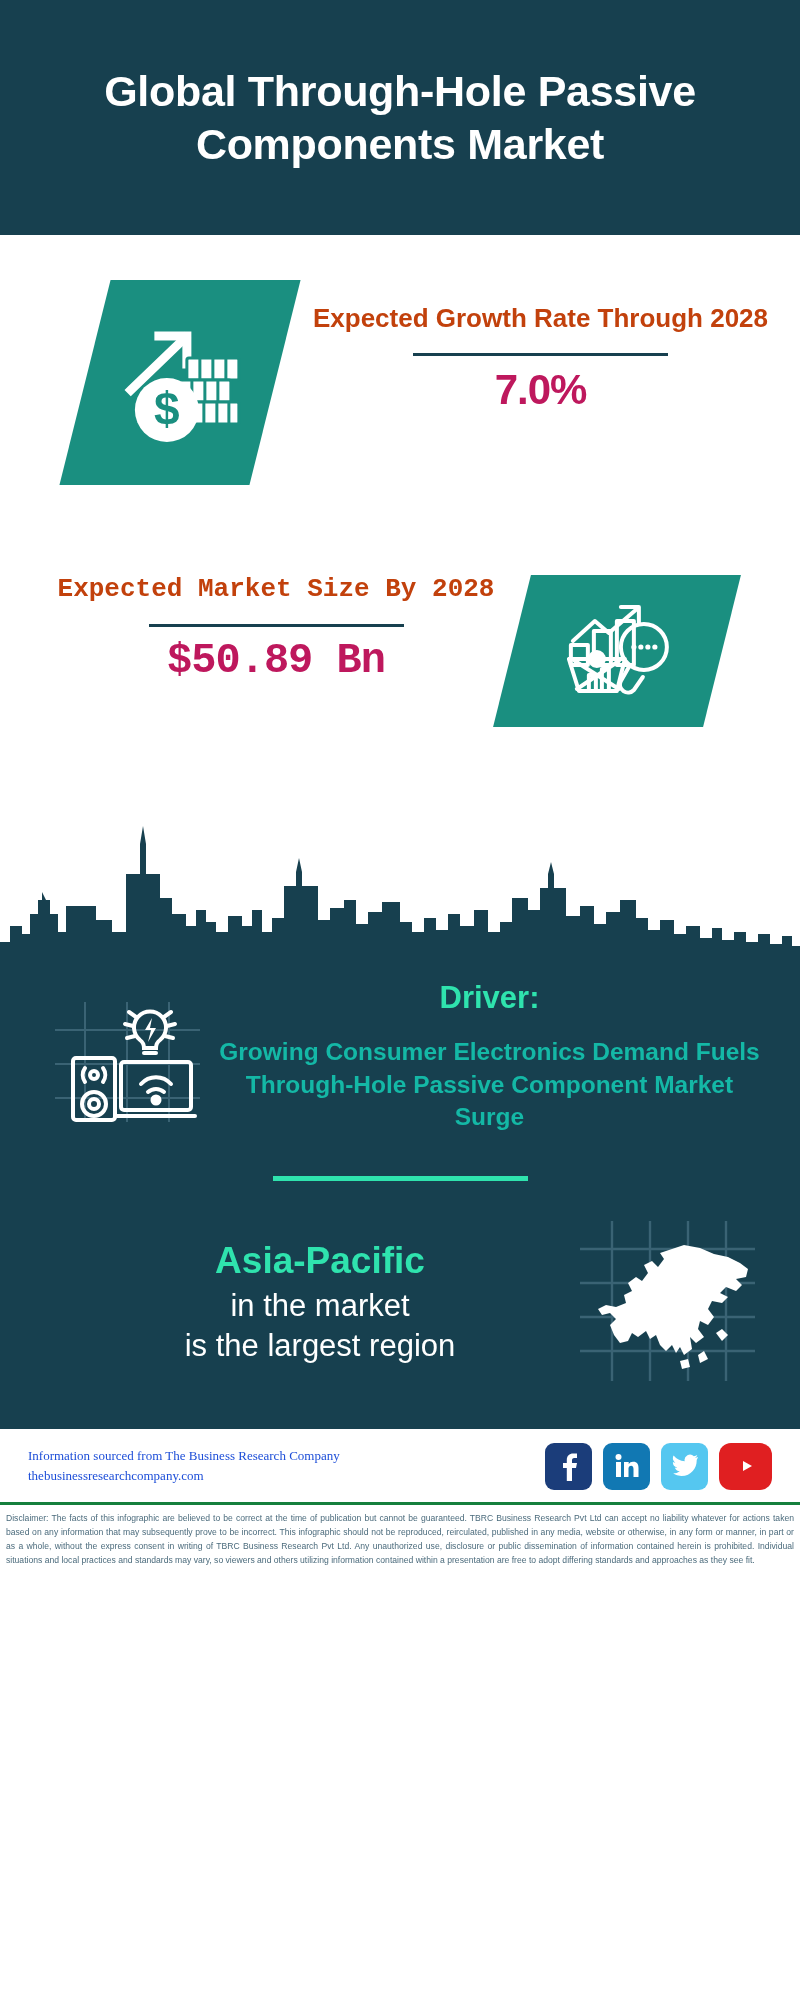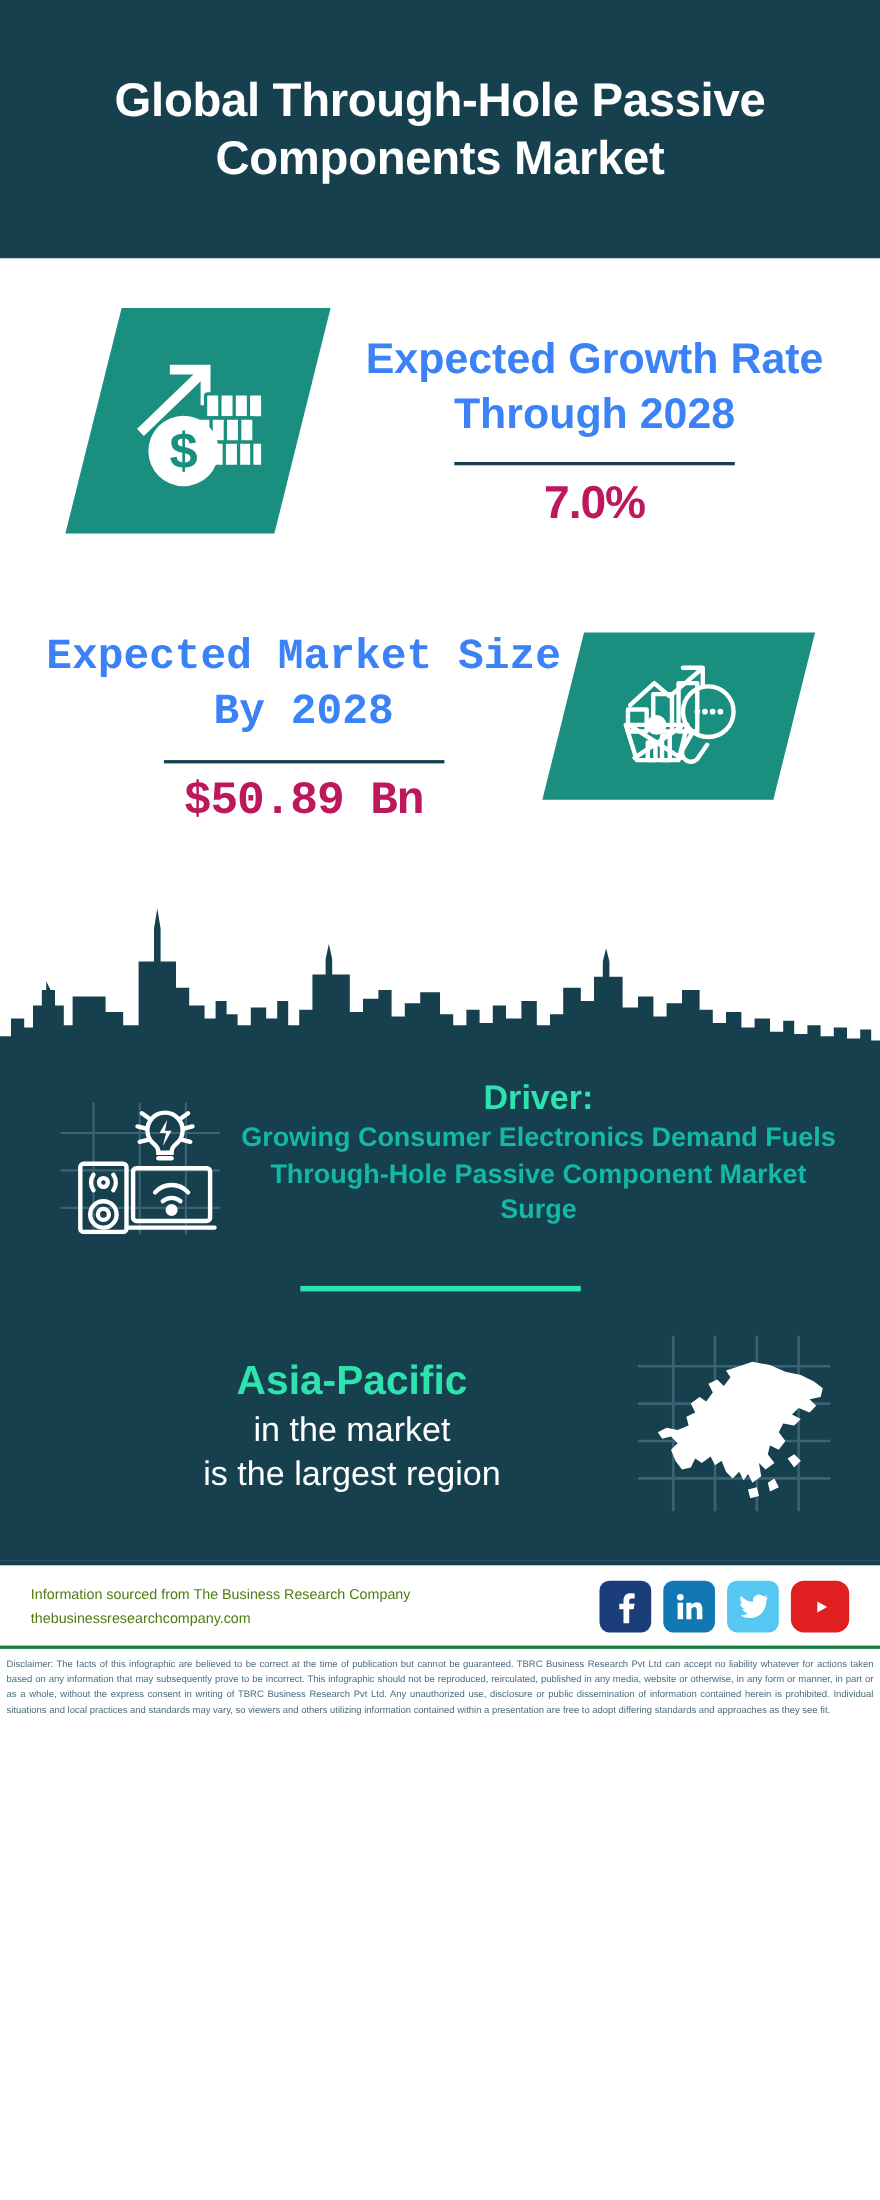--- a/index.html
+++ b/index.html
@@ -49,22 +49,22 @@
     margin-left:85px;
     display:flex;
     align-items:center;
     justify-content:center;
     flex:none;
   }
   .para-badge .inner { transform:skewX(14deg); display:flex; align-items:center; justify-content:center; }
 
   .growth-text { flex:1; text-align:center; padding-left:6px; padding-top:22px; }
   .stat-label {
-    color:#3b82f6;
-    font-size:39px;
+    color:#c2410c;
+    font-size:26px;
     font-weight:bold;
     line-height:1.28;
   }
   .rule {
     height:3px;
     background:#17404f;
     width:255px;
     margin:18px auto 10px auto;
   }
   .stat-value {
@@ -110,21 +110,21 @@
     display:flex;
     align-items:flex-start;
     padding:18px 0 0 0;
   }
   .driver-icon-wrap { width:215px; flex:none; padding-left:55px; padding-top:22px; }
   .driver-text { flex:1; padding-right:36px; text-align:center; }
   .driver-heading {
     color:#2fe3ae;
     font-size:31px;
     font-weight:bold;
-    margin-bottom:3px;
+    margin-bottom:20px;
   }
   .driver-body {
     color:#14b8a6;
     font-size:24.5px;
     font-weight:bold;
     line-height:1.33;
   }
   .mint-rule {
     width:255px;
     height:5px;
@@ -148,21 +148,21 @@
   .region-map { width:220px; flex:none; padding-right:40px; }
 
   
   .footer-bar { background:#ffffff; border-top:4px solid #17404f; }
   .footer-top {
     display:flex;
     align-items:center;
     justify-content:space-between;
     padding:14px 28px 12px 28px;
   }
-  .source-text { color:#4d7c0f; font-size:13px; line-height:1.55; }
+  .source-text { color:#1d4ed8; font-size:13px; line-height:1.55;font-family:Liberation Serif, serif; }
   .social { display:flex; gap:11px; align-items:center; }
   .s-icon {
     width:47px; height:47px;
     border-radius:9px;
     display:flex; align-items:center; justify-content:center;
   }
   .fb { background:#1b3d7a; }
   .li { background:#1178b3; }
   .tw { background:#55c7f0; }
   .yt { background:#e01f21; border-radius:12px; width:53px; }

